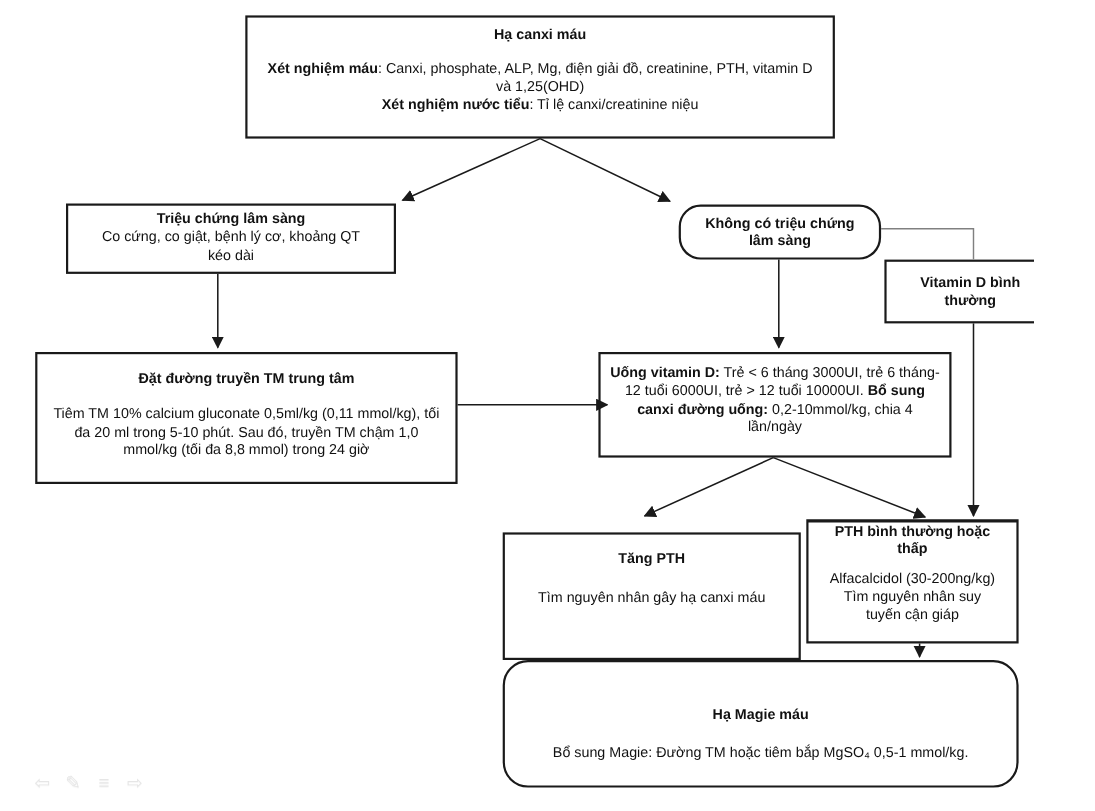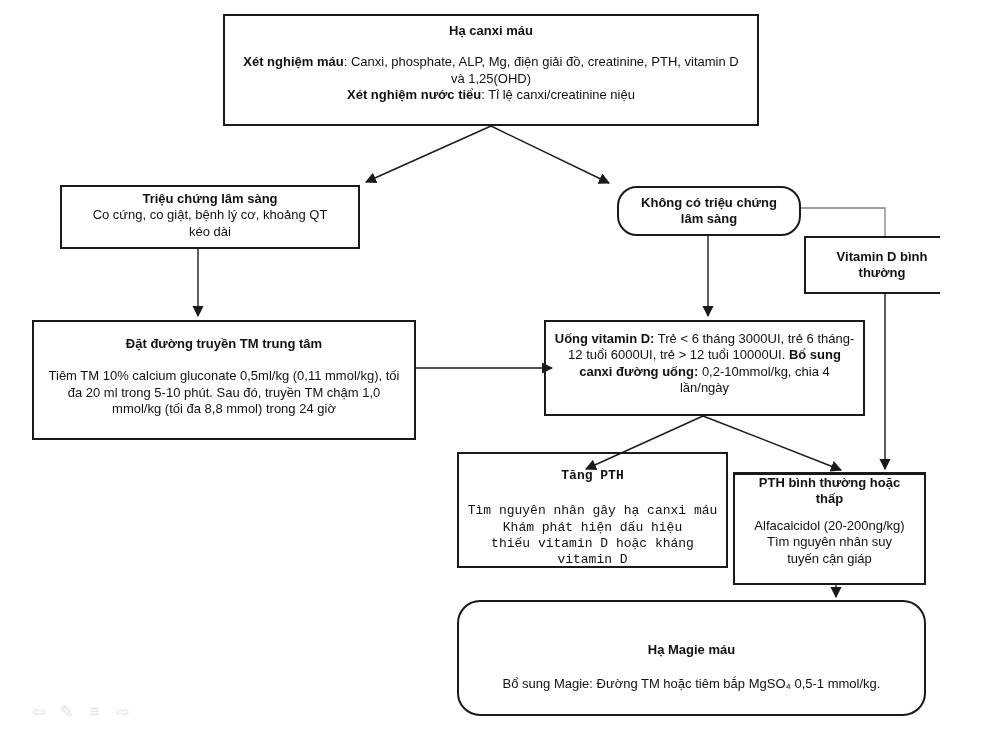--- a/index.html
+++ b/index.html
@@ -110,31 +110,30 @@
     <div class="title">Đặt đường truyền TM trung tâm</div>
     <div style="height:16px;"></div>
     <div class="line">Tiêm TM 10% calcium gluconate 0,5ml/kg (0,11 mmol/kg), tối đa 20 ml trong 5-10 phút. Sau đó, truyền TM chậm 1,0 mmol/kg (tối đa 8,8 mmol) trong 24 giờ</div>
   </div>
 
   <div class="box" style="left:544px; top:320px; width:321px; height:96px; padding:9px 8px 0 8px;">
     <div class="line"><span class="b">Uống vitamin D:</span><span> Trẻ &lt; 6 tháng 3000UI, trẻ 6 tháng-12 tuổi 6000UI, trẻ &gt; 12 tuổi 10000UI.</span>
     <span class="b">Bổ sung canxi đường uống:</span><span> 0,2-10mmol/kg, chia 4 lần/ngày</span></div>
   </div>
 
-  <div class="box" style="left:457px; top:452px; width:271px; height:116px; padding:14px 6px 0 6px;font-family:Liberation Mono, monospace;">
+  <div class="box" style="left:457px; top:484px; width:271px; height:116px; padding:14px 6px 0 6px;">
     <div class="title">Tăng PTH</div>
     <div style="height:19px;"></div>
     <div class="line">Tìm nguyên nhân gây hạ canxi máu</div>
-    <div class="line" style="max-width:205px; margin:0 auto;">Khám phát hiện dấu hiệu thiếu vitamin D hoặc kháng vitamin D</div>
   </div>
 
   <div class="box" style="left:733px; top:472px; width:193px; height:113px; padding:0 11px; border-top-width:3px;">
     <div class="title" style="max-width:165px; margin:0 auto; line-height:1.2;">PTH bình thường hoặc thấp</div>
     <div style="height:12px;"></div>
-    <div class="line">Alfacalcidol (20-200ng/kg)</div>
+    <div class="line">Alfacalcidol (30-200ng/kg)</div>
     <div class="line" style="max-width:135px; margin:0 auto;">Tìm nguyên nhân suy tuyến cận giáp</div>
   </div>
 
   <div class="box" style="left:457px; top:600px; width:469px; height:116px; padding:40px 6px 0 6px;border-radius:23px;">
     <div class="title">Hạ Magie máu</div>
     <div style="height:18px;"></div>
     <div class="line">Bổ sung Magie: Đường TM hoặc tiêm bắp MgSO₄ 0,5-1 mmol/kg.</div>
   </div>
 
   <div class="footer-icons">

